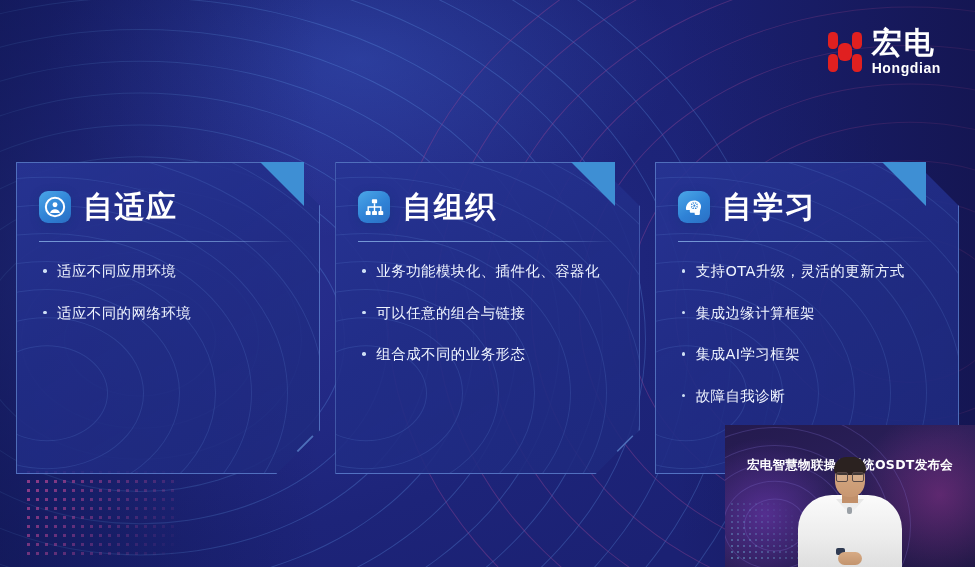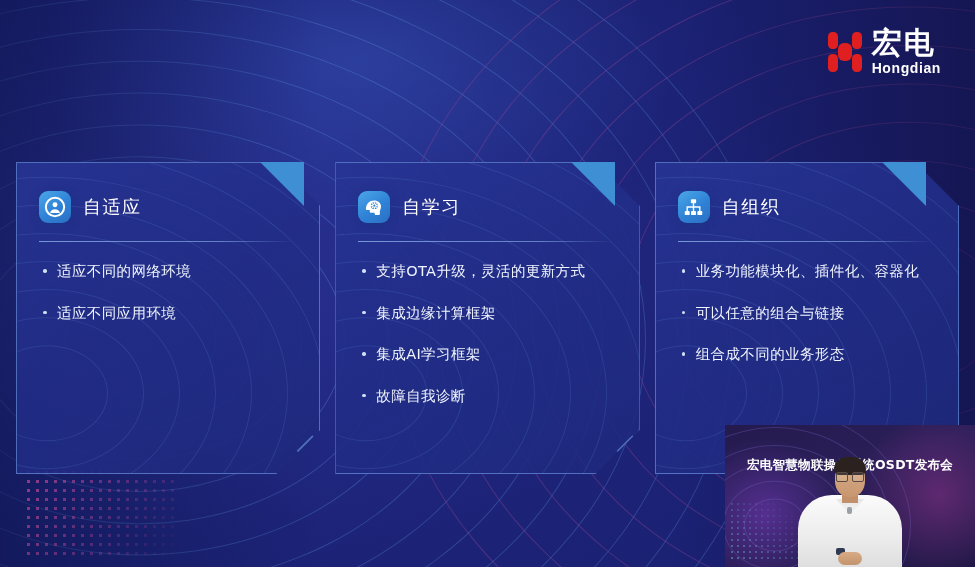--- a/index.html
+++ b/index.html
@@ -153,21 +153,21 @@
   .card-icon{
     width:32px;height:32px;border-radius:9px;
     background:linear-gradient(145deg,#4ba7e8 0%,#2f82d6 55%,#2a6fc4 100%);
     display:flex;align-items:center;justify-content:center;
     flex:0 0 auto;
     box-shadow:0 2px 8px rgba(20,50,120,.45);
   }
   .card-icon svg{display:block;}
   .card-title{
     font-family:"DejaVu Sans","Liberation Sans",sans-serif;
-    font-size:18px;font-weight:400;color:#ffffff;letter-spacing:1.5px;line-height:1;
+    font-size:30px;font-weight:700;color:#ffffff;letter-spacing:1.5px;line-height:1;
   }
   .divider{
     position:relative;
     margin:18px 26px 0 22px;
     height:1px;
     background:linear-gradient(90deg, rgba(150,195,245,.70) 0%, rgba(150,195,245,.55) 72%, rgba(150,195,245,0) 100%);
   }
   .bullets{
     position:relative;
     margin:20px 0 0 0;padding:0 24px 0 26px;
@@ -362,61 +362,22 @@
           <svg width="22" height="22" viewBox="0 0 24 24" aria-hidden="true">
             <circle cx="12" cy="12" r="10" fill="none" stroke="#ffffff" stroke-width="2.2"></circle>
             <circle cx="12" cy="9.6" r="2.7" fill="#ffffff"></circle>
             <path d="M6.6 18.6a5.6 5.6 0 0 1 10.8 0z" fill="#ffffff"></path>
           </svg>
         </span>
         <span class="card-title">自适应</span>
       </div>
       <div class="divider"></div>
       <ul class="bullets">
+        <li>适应不同应用环境</li>
         <li>适应不同的网络环境</li>
-        <li>适应不同应用环境</li>
-      </ul>
-      <div class="bottom-stripes">
-        <span style="width:46px;bottom:10px;"></span>
-        <span style="width:34px;bottom:20px;"></span>
-        <span style="width:22px;bottom:30px;"></span>
-      </div>
-    </div>
-
-    <div class="card">
-      <div class="card-inner-arcs">
-          <i style="width:120px;height:93.60000000000001px"></i>
-          <i style="width:192px;height:149.76px"></i>
-          <i style="width:264px;height:205.92000000000002px"></i>
-          <i style="width:336px;height:262.08px"></i>
-          <i style="width:408px;height:318.24px"></i>
-          <i style="width:480px;height:374.40000000000003px"></i>
-          <i style="width:552px;height:430.56px"></i>
-          <i style="width:624px;height:486.72px"></i>
-          <i style="width:696px;height:542.88px"></i>
-          <i style="width:768px;height:599.04px"></i>
-          <i style="width:840px;height:655.2px"></i>
-          <i style="width:912px;height:711.36px"></i>
-        </div>
-      <div class="card-head">
-        <span class="card-icon">
-          <svg width="22" height="22" viewBox="0 0 24 24" aria-hidden="true">
-            <path d="M3.2 13.8c0-5.2 4-9 8.9-9 4.4 0 7.6 2.9 7.6 6.6 0 2.4-1.3 3.9-1.3 5.4v2.8c0 .6-.5 1-1.1 1h-3.6c-.6 0-1-.4-1-1v-1.2H8.8c-.8 0-1.4-.6-1.4-1.4v-1.6H4.4c-.7 0-1.2-.4-1.2-1.1z" fill="#ffffff"></path>
-            <circle cx="12.4" cy="10.5" r="3.7" fill="#2f82d6"></circle>
-            <path d="M12.4 7.3v1.5M12.4 12.2v1.5M9.2 10.5h1.5M14.1 10.5h1.5M10.2 8.3l1 1M13.6 11.7l1 1M14.6 8.3l-1 1M11.2 11.7l-1 1" stroke="#ffffff" stroke-width="1.25" stroke-linecap="round"></path>
-          </svg>
-        </span>
-        <span class="card-title">自学习</span>
-      </div>
-      <div class="divider"></div>
-      <ul class="bullets">
-        <li>支持OTA升级，灵活的更新方式</li>
-        <li>集成边缘计算框架</li>
-        <li>集成AI学习框架</li>
-        <li>故障自我诊断</li>
       </ul>
       <div class="bottom-stripes">
         <span style="width:46px;bottom:10px;"></span>
         <span style="width:34px;bottom:20px;"></span>
         <span style="width:22px;bottom:30px;"></span>
       </div>
     </div>
 
     <div class="card">
       <div class="card-inner-arcs">
@@ -451,20 +412,59 @@
         <li>业务功能模块化、插件化、容器化</li>
         <li>可以任意的组合与链接</li>
         <li>组合成不同的业务形态</li>
       </ul>
       <div class="bottom-stripes">
         <span style="width:46px;bottom:10px;"></span>
         <span style="width:34px;bottom:20px;"></span>
         <span style="width:22px;bottom:30px;"></span>
       </div>
     </div>
+
+    <div class="card">
+      <div class="card-inner-arcs">
+          <i style="width:120px;height:93.60000000000001px"></i>
+          <i style="width:192px;height:149.76px"></i>
+          <i style="width:264px;height:205.92000000000002px"></i>
+          <i style="width:336px;height:262.08px"></i>
+          <i style="width:408px;height:318.24px"></i>
+          <i style="width:480px;height:374.40000000000003px"></i>
+          <i style="width:552px;height:430.56px"></i>
+          <i style="width:624px;height:486.72px"></i>
+          <i style="width:696px;height:542.88px"></i>
+          <i style="width:768px;height:599.04px"></i>
+          <i style="width:840px;height:655.2px"></i>
+          <i style="width:912px;height:711.36px"></i>
+        </div>
+      <div class="card-head">
+        <span class="card-icon">
+          <svg width="22" height="22" viewBox="0 0 24 24" aria-hidden="true">
+            <path d="M3.2 13.8c0-5.2 4-9 8.9-9 4.4 0 7.6 2.9 7.6 6.6 0 2.4-1.3 3.9-1.3 5.4v2.8c0 .6-.5 1-1.1 1h-3.6c-.6 0-1-.4-1-1v-1.2H8.8c-.8 0-1.4-.6-1.4-1.4v-1.6H4.4c-.7 0-1.2-.4-1.2-1.1z" fill="#ffffff"></path>
+            <circle cx="12.4" cy="10.5" r="3.7" fill="#2f82d6"></circle>
+            <path d="M12.4 7.3v1.5M12.4 12.2v1.5M9.2 10.5h1.5M14.1 10.5h1.5M10.2 8.3l1 1M13.6 11.7l1 1M14.6 8.3l-1 1M11.2 11.7l-1 1" stroke="#ffffff" stroke-width="1.25" stroke-linecap="round"></path>
+          </svg>
+        </span>
+        <span class="card-title">自学习</span>
+      </div>
+      <div class="divider"></div>
+      <ul class="bullets">
+        <li>支持OTA升级，灵活的更新方式</li>
+        <li>集成边缘计算框架</li>
+        <li>集成AI学习框架</li>
+        <li>故障自我诊断</li>
+      </ul>
+      <div class="bottom-stripes">
+        <span style="width:46px;bottom:10px;"></span>
+        <span style="width:34px;bottom:20px;"></span>
+        <span style="width:22px;bottom:30px;"></span>
+      </div>
+    </div>
   </div>
 
   <div class="corner-tri" style="left:260px;top:162px;"></div>
   <div class="corner-tri" style="left:571px;top:162px;"></div>
   <div class="corner-tri" style="left:882px;top:162px;"></div>
 
   <div class="video">
     <div class="video-bg-glow"></div>
     <div class="video-bg-glow2"></div>
     <div class="video-arcs" id="videoArcs">

